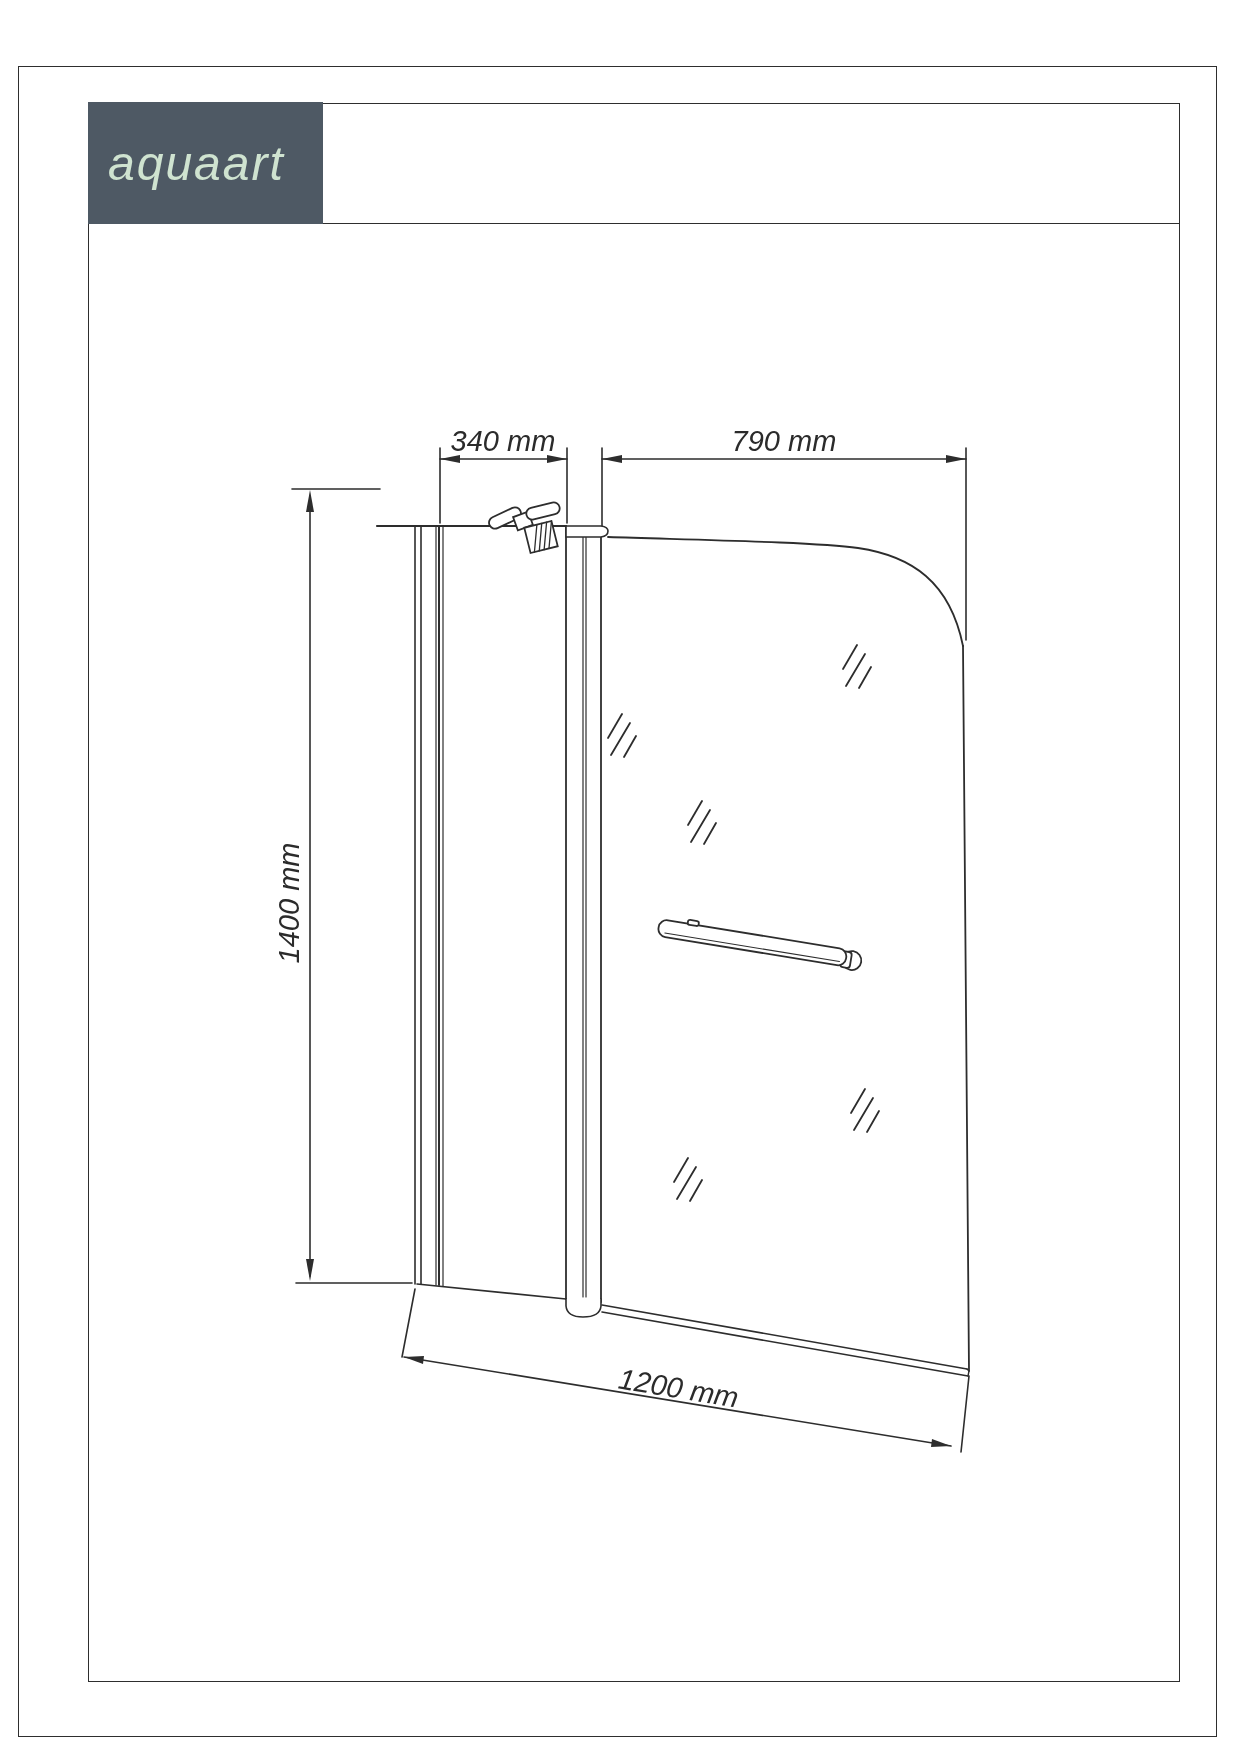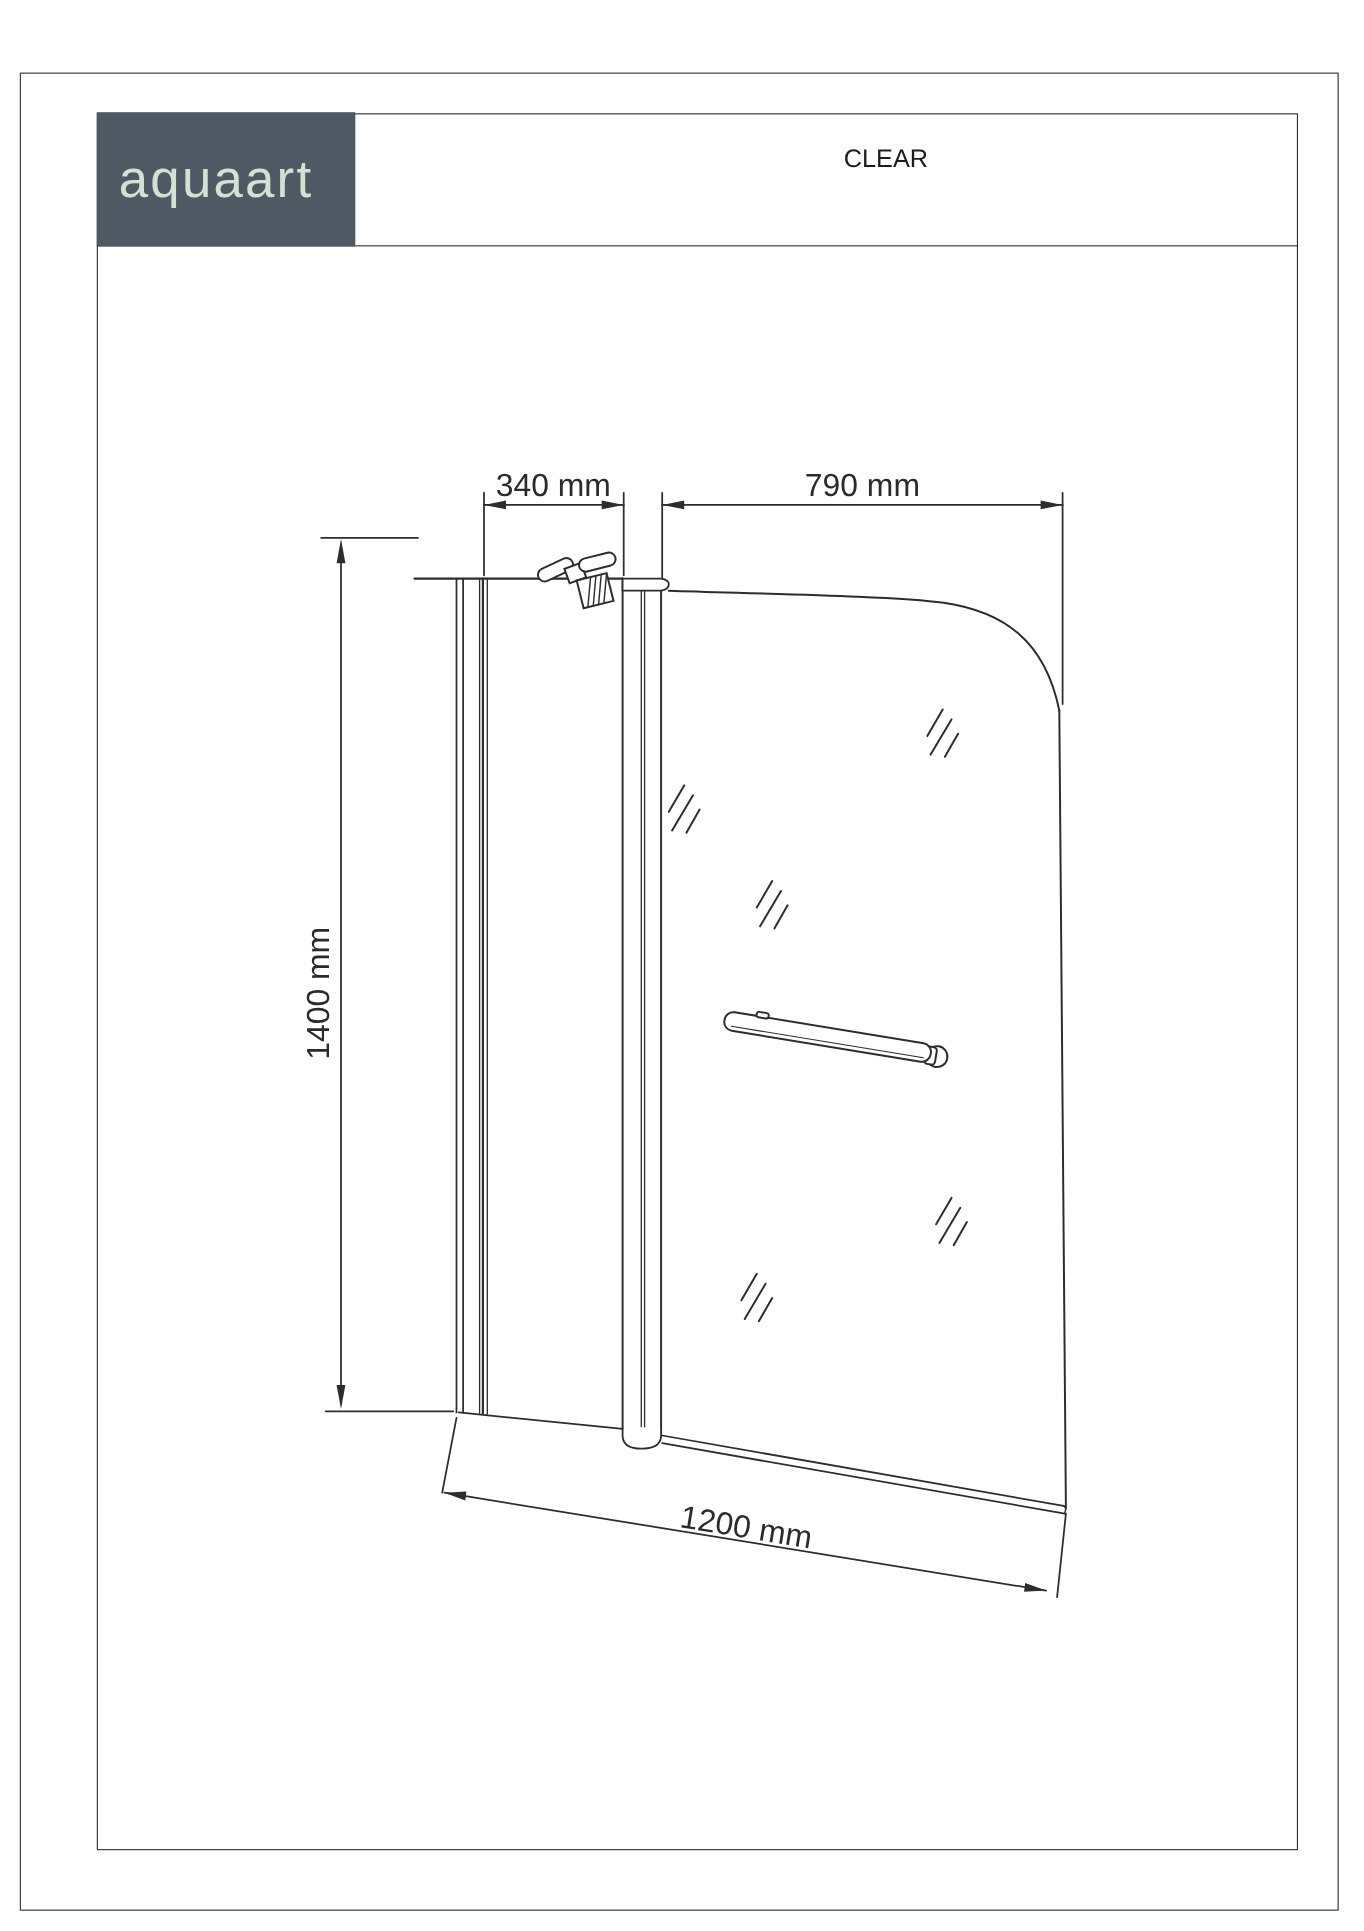--- a/index.html
+++ b/index.html
@@ -1,18 +1,18 @@
 <!DOCTYPE html>
 <html><head>
 <meta charset="utf-8">
 <style>
   html,body{margin:0;padding:0;background:#ffffff;}
   .page{
     position:relative;width:1240px;height:1755px;background:#ffffff;
-    font-family:"Liberation Sans",sans-serif;overflow:hidden;
+    font-family:"Liberation Sans",sans-serif;overflow:hidden;font-style:italic;
   }
   .outer-border{
     position:absolute;left:18px;top:66px;width:1199px;height:1671px;
     border:1.5px solid #2e2e2e;box-sizing:border-box;
   }
   .content-frame{
     position:absolute;left:88px;top:103px;width:1092px;height:1579px;
     border:1.5px solid #2e2e2e;box-sizing:border-box;background:#ffffff;
   }
   .header-divider{
@@ -44,21 +44,20 @@
 
   <div class="outer-border"></div>
   <div class="content-frame"></div>
   <div class="header-divider"></div>
 
   <div class="logo-box">
     <span class="logo-text">aquaart</span>
   </div>
 
   <div class="header-text">
-    <div>CLEAR</div>
   </div>
 
   <svg class="drawing-svg" width="1240" height="1755" viewBox="0 0 1240 1755" stroke="#2d2d2d" fill="none" stroke-width="1.6" stroke-linecap="round">
 
     <g>
       <line x1="292" y1="489" x2="380" y2="489"></line>
       <line x1="296" y1="1283" x2="412" y2="1283"></line>
       <line x1="310" y1="496" x2="310" y2="1276"></line>
       <polygon points="310,490 306,512 314,512" fill="#2d2d2d" stroke="none"></polygon>
       <polygon points="310,1281 306,1259 314,1259" fill="#2d2d2d" stroke="none"></polygon>

